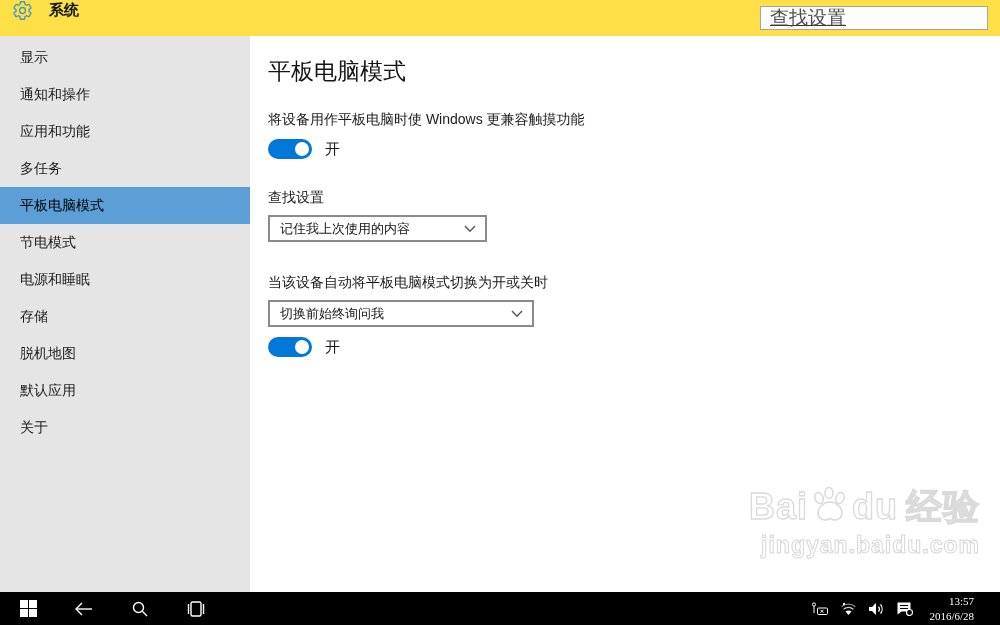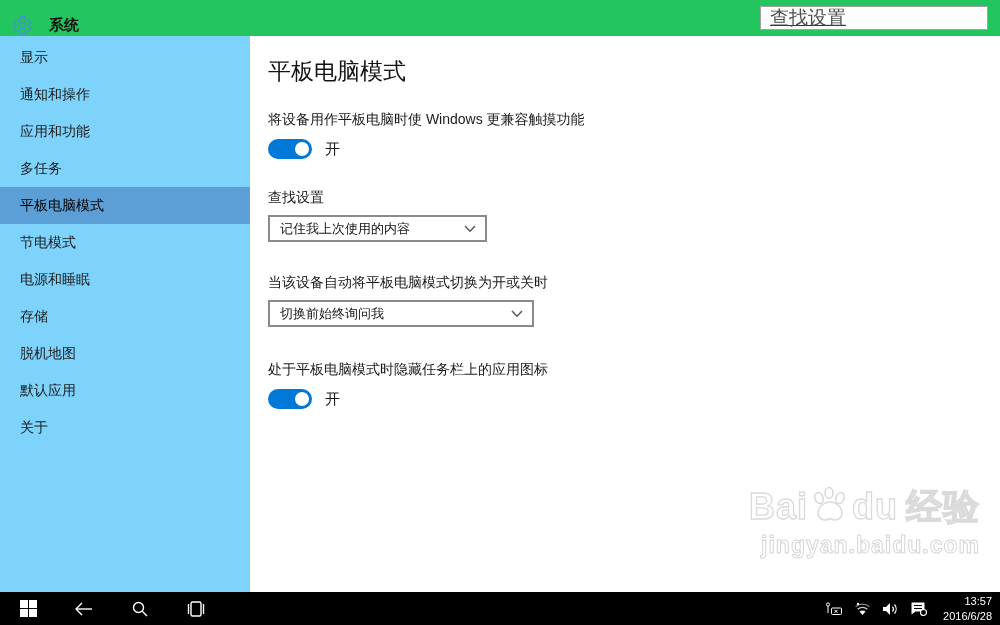--- a/index.html
+++ b/index.html
@@ -1,32 +1,32 @@
 <!DOCTYPE html>
 <html><head>
 <meta charset="utf-8">
 <style>
   html,body{margin:0;padding:0;background:#fff;}
   .screen{position:relative;width:1000px;height:625px;overflow:hidden;background:#fff;
           font-family:"Liberation Sans","DejaVu Sans",sans-serif;}
 
   
-  .topbar{position:absolute;top:0;left:0;right:0;height:36px;background:#22c55e;
-          display:flex;align-items:flex-end;}
+  .topbar{position:absolute;top:0;left:0;right:0;height:36px;background:#fde047;
+          display:flex;align-items:flex-start;}
   .app-id{display:flex;align-items:center;gap:16px;padding-left:12px;}
   .app-title{font-size:15px;font-weight:bold;color:#141414;}
   .searchbox{position:absolute;right:12px;top:6px;width:228px;height:24px;background:#fdfdfd;
              border:1px solid #a3a3a3;display:flex;align-items:center;box-sizing:border-box;}
   .searchbox input{border:none;outline:none;background:transparent;flex:1;font-size:19px;
                    padding:0 6px 0 9px;color:#333;font-family:inherit;text-decoration:underline;}
   .searchbox input::placeholder{color:#4d4d4d;opacity:1;}
   .searchbox .mag{margin-right:7px;display:flex;}
 
   
-  .sidebar{position:absolute;top:36px;left:0;width:250px;bottom:33px;background:#7dd3fc;padding-top:3px;}
+  .sidebar{position:absolute;top:36px;left:0;width:250px;bottom:33px;background:#e5e5e5;padding-top:3px;}
   .side-item{height:37px;line-height:37px;padding-left:20px;font-size:14px;color:#1a1a1a;cursor:default;}
   .side-item.selected{background:#5b9fd6;color:#000;}
 
   
   .content{position:absolute;top:36px;left:250px;right:0;bottom:33px;background:#fff;
            padding:10px 0 0 18px;box-sizing:border-box;}
   .page-title{font-size:23px;font-weight:normal;color:#141414;margin:10px 0 0 0;}
   .setting-label{font-size:14px;color:#1a1a1a;}
   .lbl-1{margin-top:24px;}
   .lbl-2{margin-top:30px;}
@@ -49,21 +49,21 @@
   .wm-row .paw{margin:0 2px 2px 2px;display:flex;}
   .wm-cn{margin-left:8px;}
   .wm-url{font-size:23px;font-weight:bold;color:#fff;-webkit-text-stroke:1px #d6d6d6;
           margin-top:7px;letter-spacing:1px;}
 
   
   .taskbar{position:absolute;left:0;right:0;bottom:0;height:33px;background:#000;
            display:flex;align-items:center;color:#fff;}
   .tb-left{display:flex;align-items:center;height:100%;}
   .tb-btn{width:56px;height:33px;display:flex;align-items:center;justify-content:center;}
-  .tb-right{margin-left:auto;display:flex;align-items:center;gap:11px;padding-right:8px;}
+  .tb-right{margin-left:auto;display:flex;align-items:center;gap:11px;padding-right:26px;font-family:Liberation Serif, serif;}
   .tray-ic{display:flex;align-items:center;justify-content:center;}
   .clock{text-align:right;font-size:11px;line-height:1.3;margin-left:5px;white-space:nowrap;}
 </style>
 </head>
 <body>
 
 <div class="screen">
 
   <div class="topbar">
     <div class="app-id">
@@ -124,21 +124,20 @@
     <div class="setting-label lbl-3">当该设备自动将平板电脑模式切换为开或关时</div>
     <div class="dropdown dd-wide">
       <span>切换前始终询问我</span>
       <span style="display:flex;">
         <svg width="12" height="8" viewBox="0 0 12 8">
           <path d="M1 1 L6 6.2 L11 1" fill="none" stroke="#555" stroke-width="1.4"></path>
         </svg>
       </span>
     </div>
 
-    <div class="setting-label lbl-4">处于平板电脑模式时隐藏任务栏上的应用图标</div>
     <div class="toggle-row">
       <div class="toggle">
         <div class="knob"></div>
       </div>
       <span class="toggle-state">开</span>
     </div>
   </main>
 
   <div class="watermark">
     <div class="wm-row">

